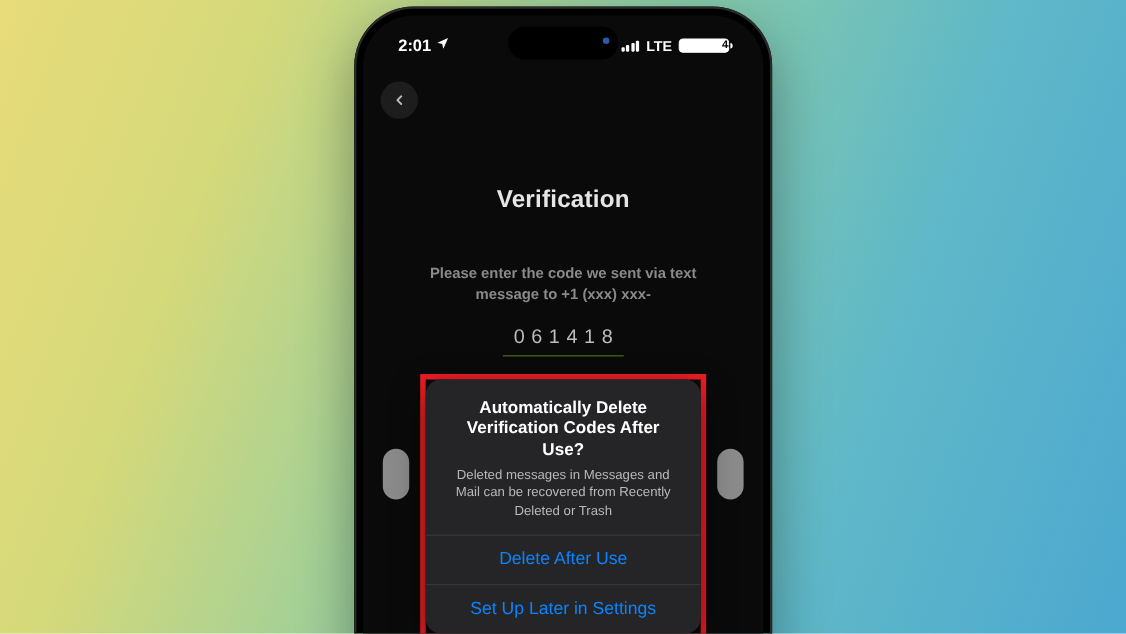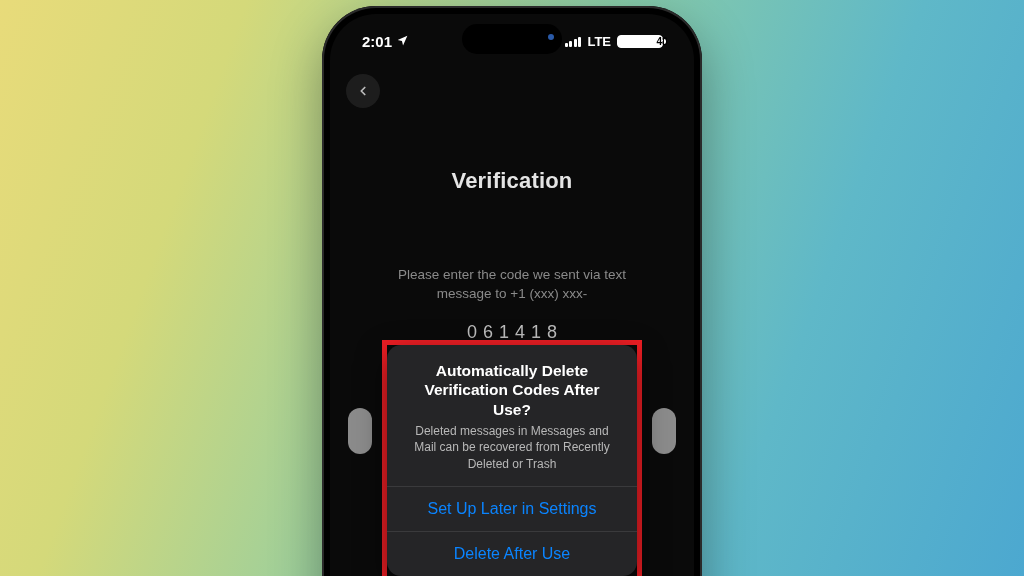--- a/index.html
+++ b/index.html
@@ -85,25 +85,26 @@
       text-align: center;
       color: #fff;
     }
     .page-title {
       font-size: 22px;
       font-weight: 700;
       color: #e5e5e5;
       letter-spacing: 0.2px;
     }
     .prompt {
-      margin-top: 72px;
+      margin-top: 46px;
       color: #8a8a8a;
       font-size: 13.5px;
       line-height: 1.4;
       padding: 0 40px;
+      font-weight: bold;
     }
     .code {
       margin-top: 18px;
       font-size: 18px;
       letter-spacing: 6px;
       color: #bdbdbd;
       font-weight: 400;
       display: inline-block;
       padding: 0 4px 6px 10px;
       border-bottom: 1px solid #4d7c0f;
@@ -201,19 +202,19 @@
       <div class="pill-r"></div>
     </div>
 
     <div class="alert-wrap">
       <div class="alert">
         <div class="alert-title">
           <span>Automatically Delete</span><br>
           <span>Verification Codes After Use?</span>
         </div>
         <div class="alert-body">Deleted messages in Messages and Mail can be recovered from Recently Deleted or Trash</div>
+        <div class="alert-btn">Delete After Use</div>
         <div class="alert-btn">Set Up Later in Settings</div>
-        <div class="alert-btn">Delete After Use</div>
       </div>
     </div>
 
   </div>
 </div>
 
 </body></html>

